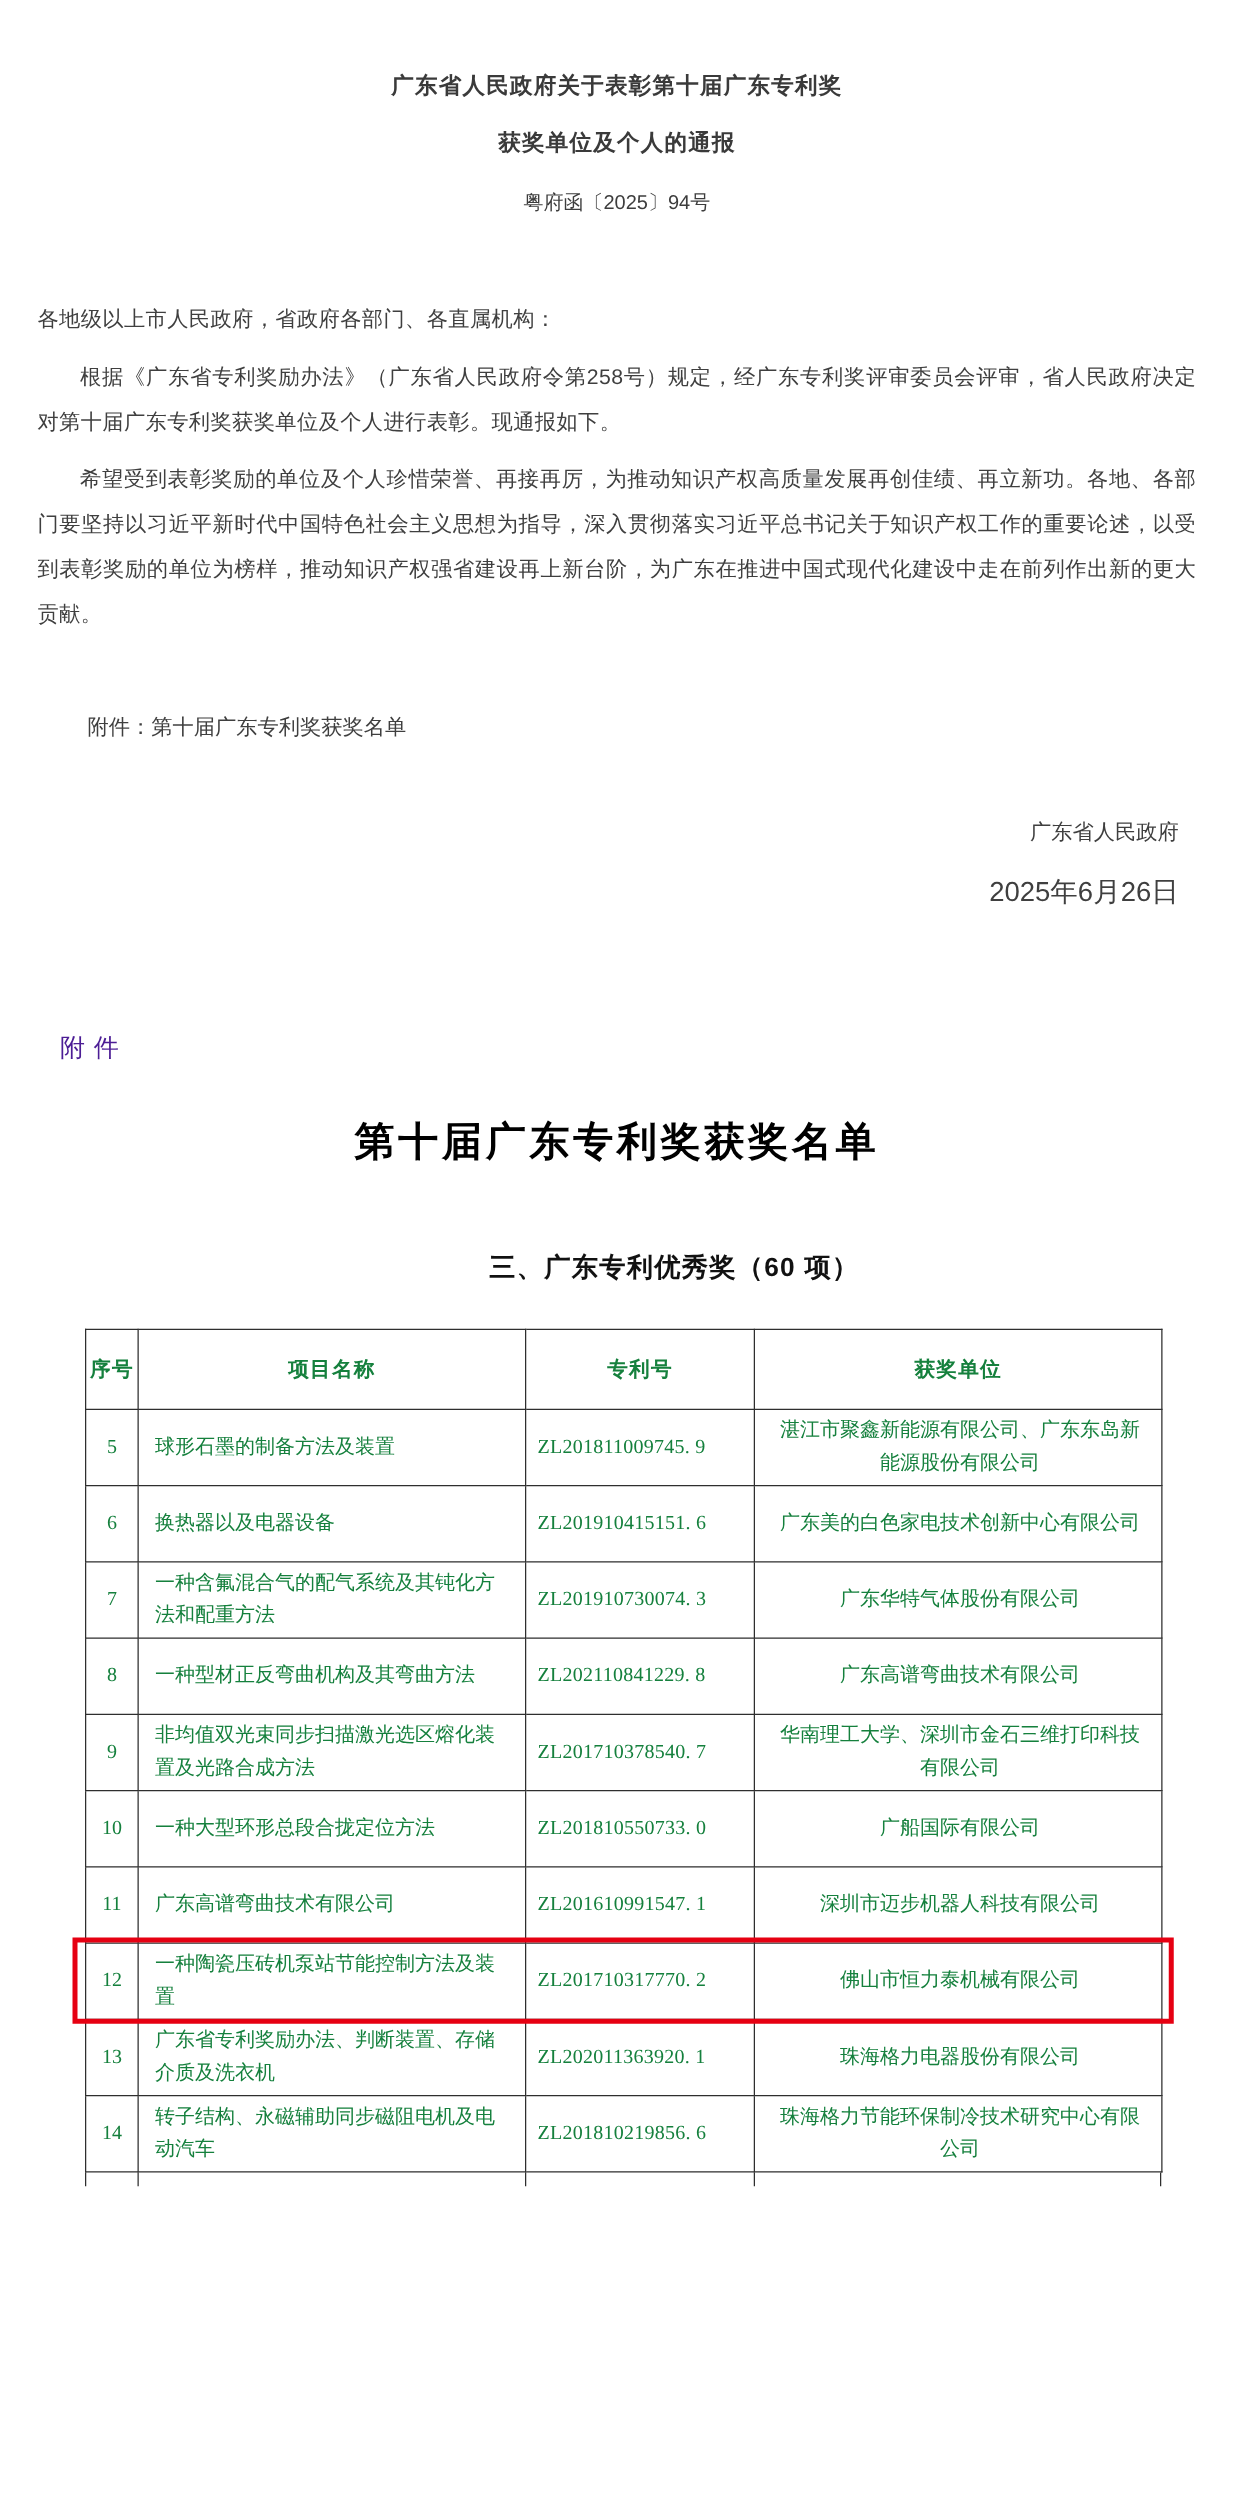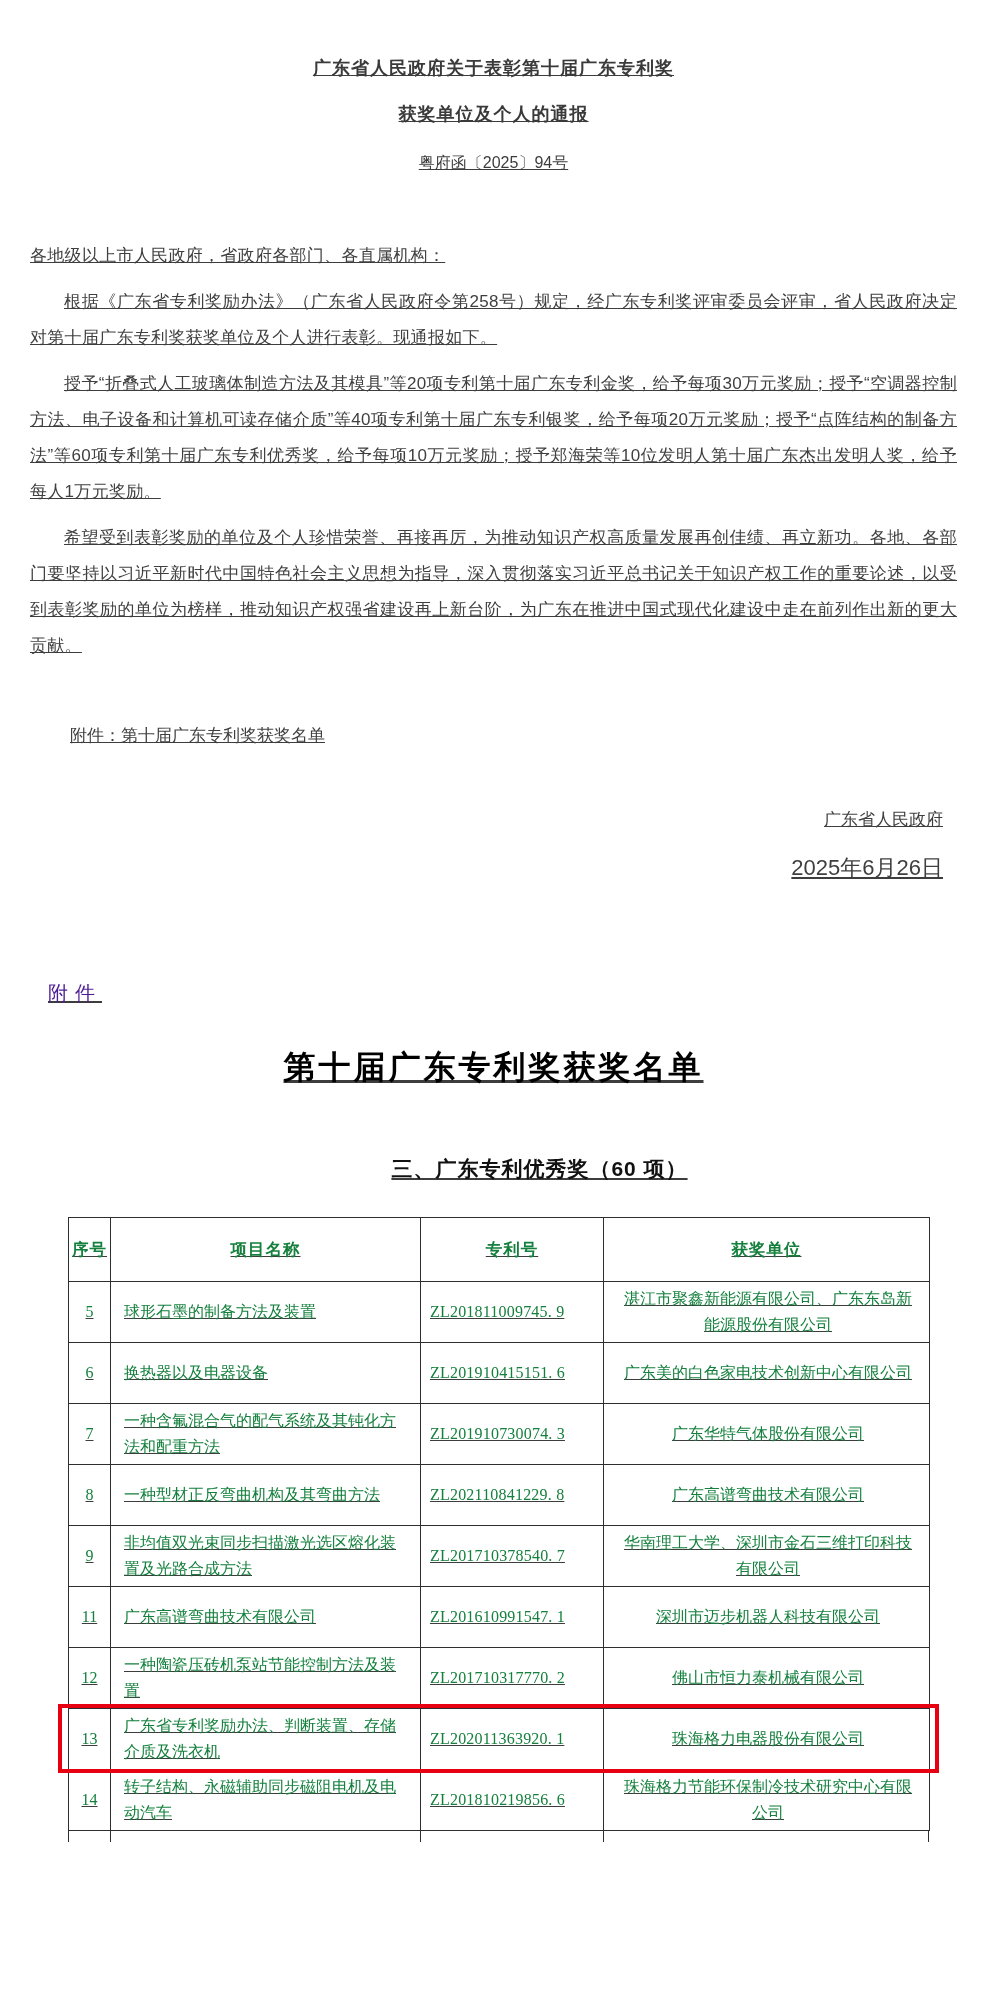--- a/index.html
+++ b/index.html
@@ -2,21 +2,21 @@
 <html lang="zh"><head>
 <meta charset="utf-8">
 <style>
   html,body{margin:0;padding:0;background:#ffffff;}
   body{
     width:1000px;height:1997px;overflow:hidden;
     font-family:"Liberation Sans", sans-serif;
     color:#3d3d3d;
     -webkit-font-smoothing:antialiased;
   }
-  .page{padding:56px 43px 0 30px;text-decoration:underline;}
+  .page{padding:56px 43px 0 30px;}
 
   
   .doc-title{
     text-align:center;font-weight:bold;font-size:18px;color:#3a3a3a;
     line-height:24px;letter-spacing:1px;
   }
   .doc-title.l2{margin-top:22px;}
   .doc-number{
     text-align:center;font-size:16px;color:#3d3d3d;margin-top:26px;line-height:22px;
   }
@@ -87,21 +87,20 @@
 
 <div class="page">
 
   <div class="doc-title l1">广东省人民政府关于表彰第十届广东专利奖</div>
   <div class="doc-title l2">获奖单位及个人的通报</div>
   <div class="doc-number">粤府函〔2025〕94号</div>
 
   <div class="body-text">
     <p class="para salutation">各地级以上市人民政府，省政府各部门、各直属机构：</p>
     <p class="para indent">根据《广东省专利奖励办法》（广东省人民政府令第258号）规定，经广东专利奖评审委员会评审，省人民政府决定对第十届广东专利奖获奖单位及个人进行表彰。现通报如下。</p>
-    <p class="para indent">授予“折叠式人工玻璃体制造方法及其模具”等20项专利第十届广东专利金奖，给予每项30万元奖励；授予“空调器控制方法、电子设备和计算机可读存储介质”等40项专利第十届广东专利银奖，给予每项20万元奖励；授予“点阵结构的制备方法”等60项专利第十届广东专利优秀奖，给予每项10万元奖励；授予郑海荣等10位发明人第十届广东杰出发明人奖，给予每人1万元奖励。</p>
     <p class="para indent">希望受到表彰奖励的单位及个人珍惜荣誉、再接再厉，为推动知识产权高质量发展再创佳绩、再立新功。各地、各部门要坚持以习近平新时代中国特色社会主义思想为指导，深入贯彻落实习近平总书记关于知识产权工作的重要论述，以受到表彰奖励的单位为榜样，推动知识产权强省建设再上新台阶，为广东在推进中国式现代化建设中走在前列作出新的更大贡献。</p>
   </div>
 
   <div class="attachment-note">附件：第十届广东专利奖获奖名单</div>
 
   <div class="sign-block">
     <div class="sign-org">广东省人民政府</div>
     <div class="sign-date">2025年6月26日</div>
   </div>
 
@@ -148,20 +147,26 @@
           <td class="c-no">8</td>
           <td class="c-project">一种型材正反弯曲机构及其弯曲方法</td>
           <td class="c-patent">ZL202110841229. 8</td>
           <td class="c-unit">广东高谱弯曲技术有限公司</td>
         </tr>
         <tr>
           <td class="c-no">9</td>
           <td class="c-project">非均值双光束同步扫描激光选区熔化装置及光路合成方法</td>
           <td class="c-patent">ZL201710378540. 7</td>
           <td class="c-unit">华南理工大学、深圳市金石三维打印科技有限公司</td>
+        </tr>
+        <tr>
+          <td class="c-no">10</td>
+          <td class="c-project">一种大型环形总段合拢定位方法</td>
+          <td class="c-patent">ZL201810550733. 0</td>
+          <td class="c-unit">广船国际有限公司</td>
         </tr>
         <tr>
           <td class="c-no">11</td>
           <td class="c-project">广东高谱弯曲技术有限公司</td>
           <td class="c-patent">ZL201610991547. 1</td>
           <td class="c-unit">深圳市迈步机器人科技有限公司</td>
         </tr>
         <tr>
           <td class="c-no">12</td>
           <td class="c-project">一种陶瓷压砖机泵站节能控制方法及装置</td>

